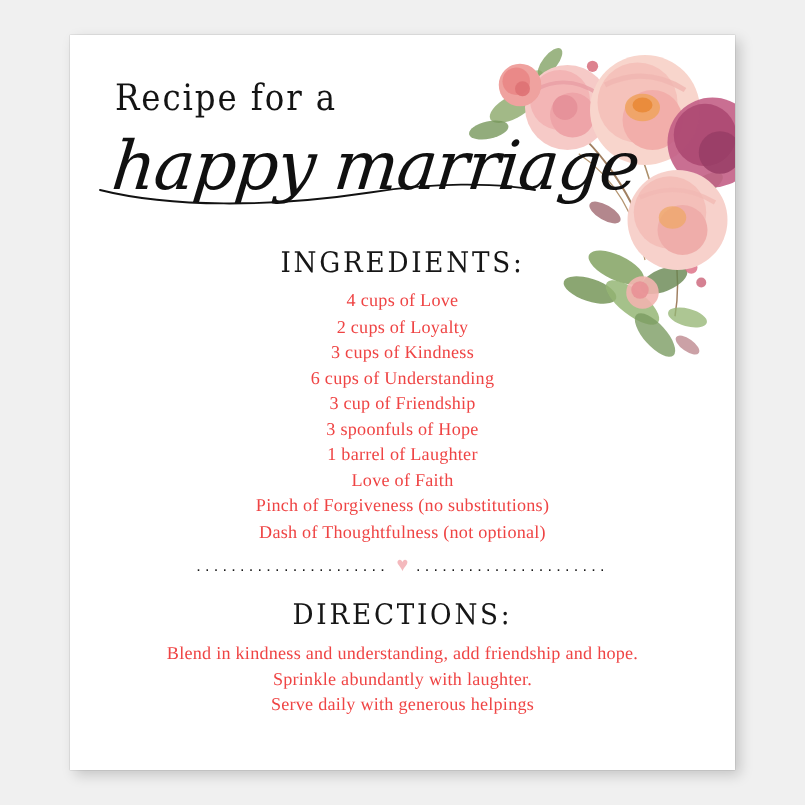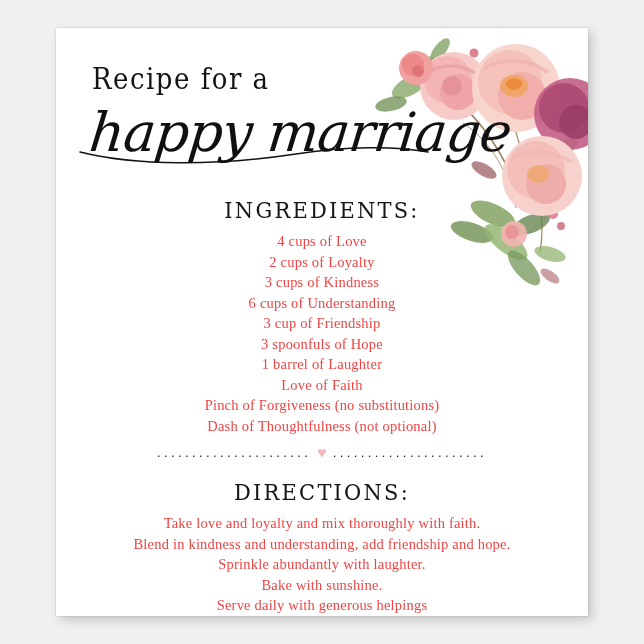--- a/index.html
+++ b/index.html
@@ -242,22 +242,20 @@
       </div>
 
       <div id="divider">
         <span class="dots">......................</span>
         <span class="heart">♥</span>
         <span class="dots">......................</span>
       </div>
 
       <div class="section" id="directions">
         <div class="section-title">DIRECTIONS:</div>
-        <div class="line">Take love and loyalty and mix thoroughly with faith.</div>
         <div class="line">Blend in kindness and understanding, add friendship and hope.</div>
         <div class="line">Sprinkle abundantly with laughter.</div>
-        <div class="line">Bake with sunshine.</div>
         <div class="line">Serve daily with generous helpings</div>
       </div>
 
     </div>
   </div>
 </div>
 
 </body></html>

